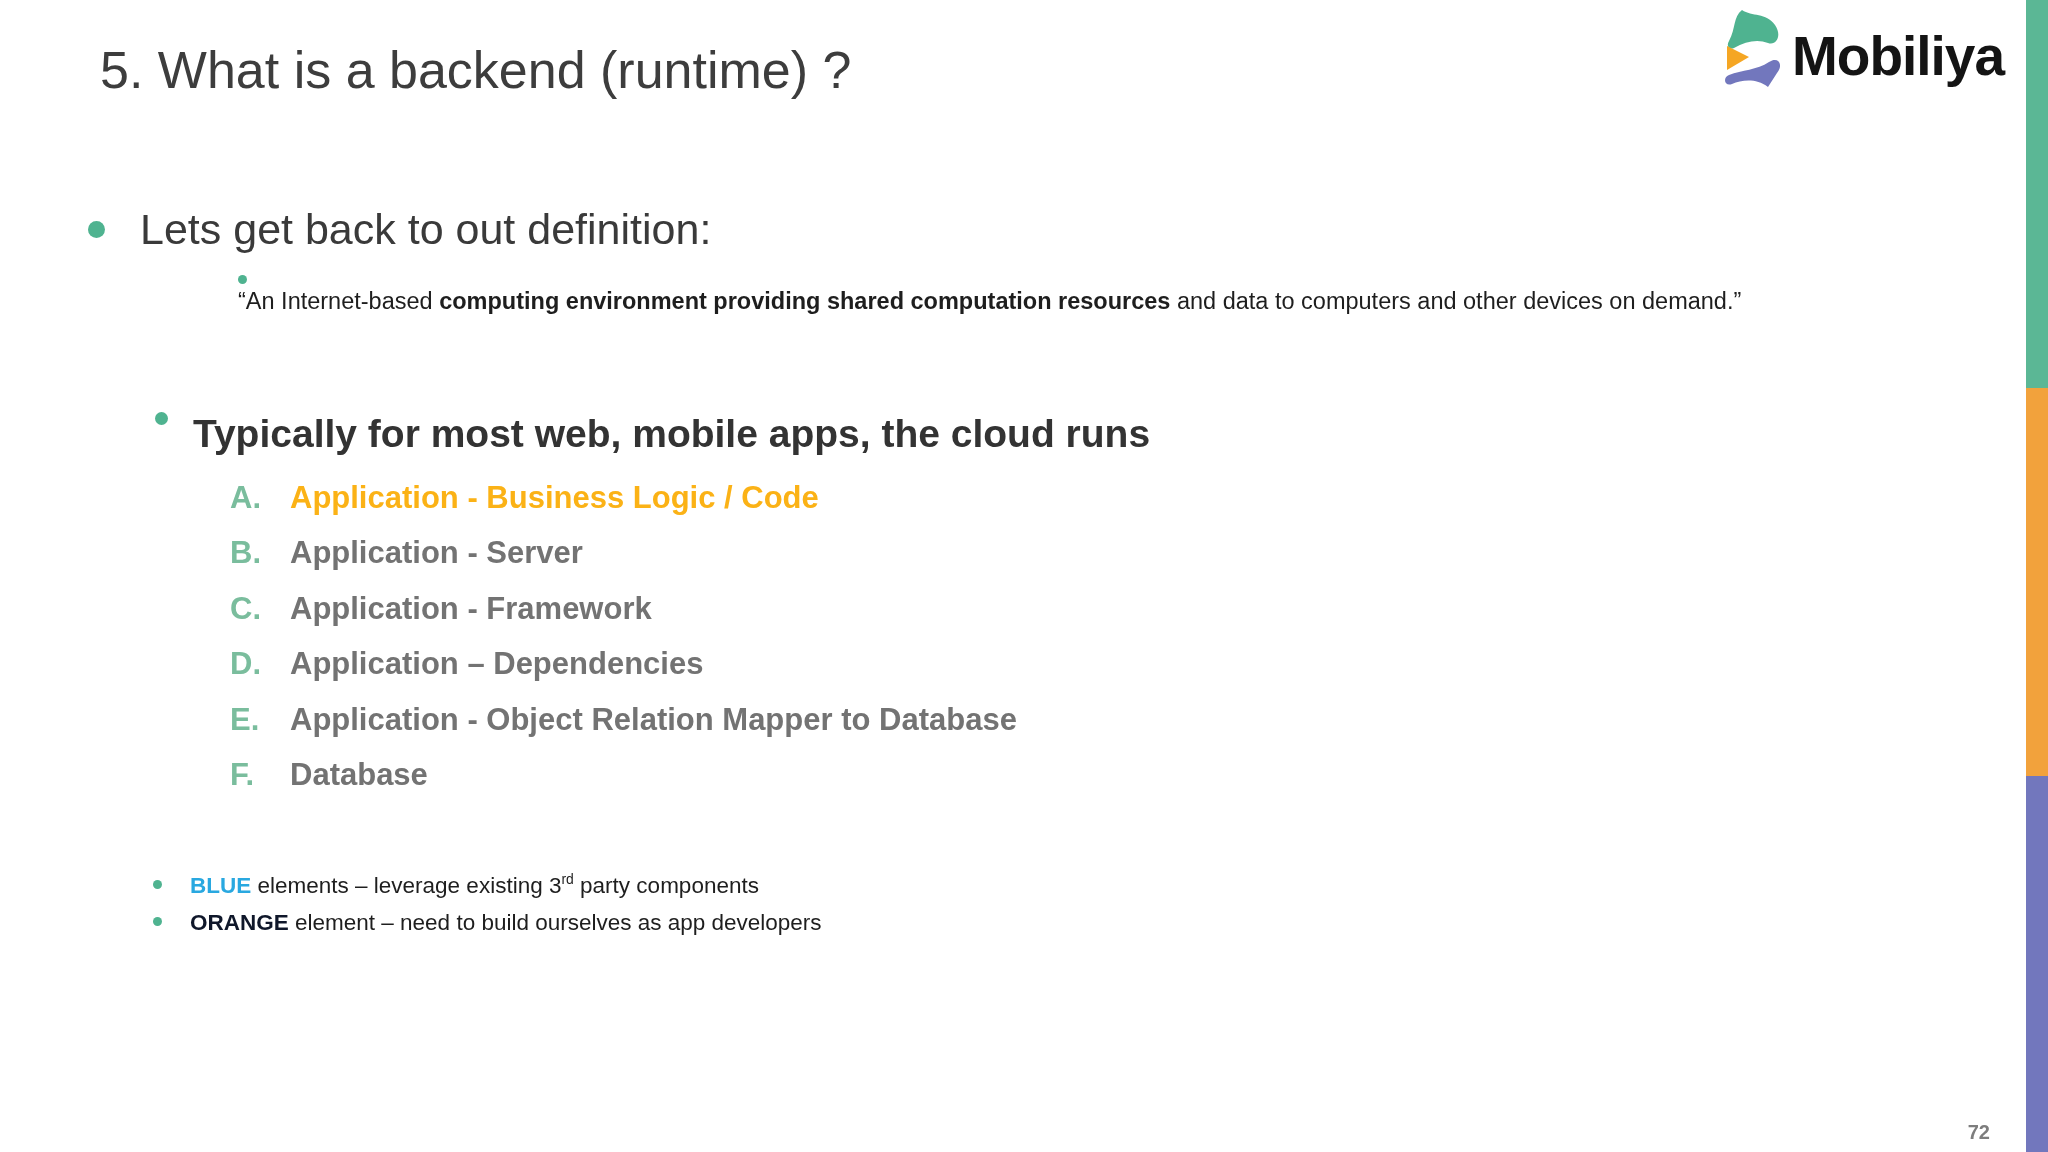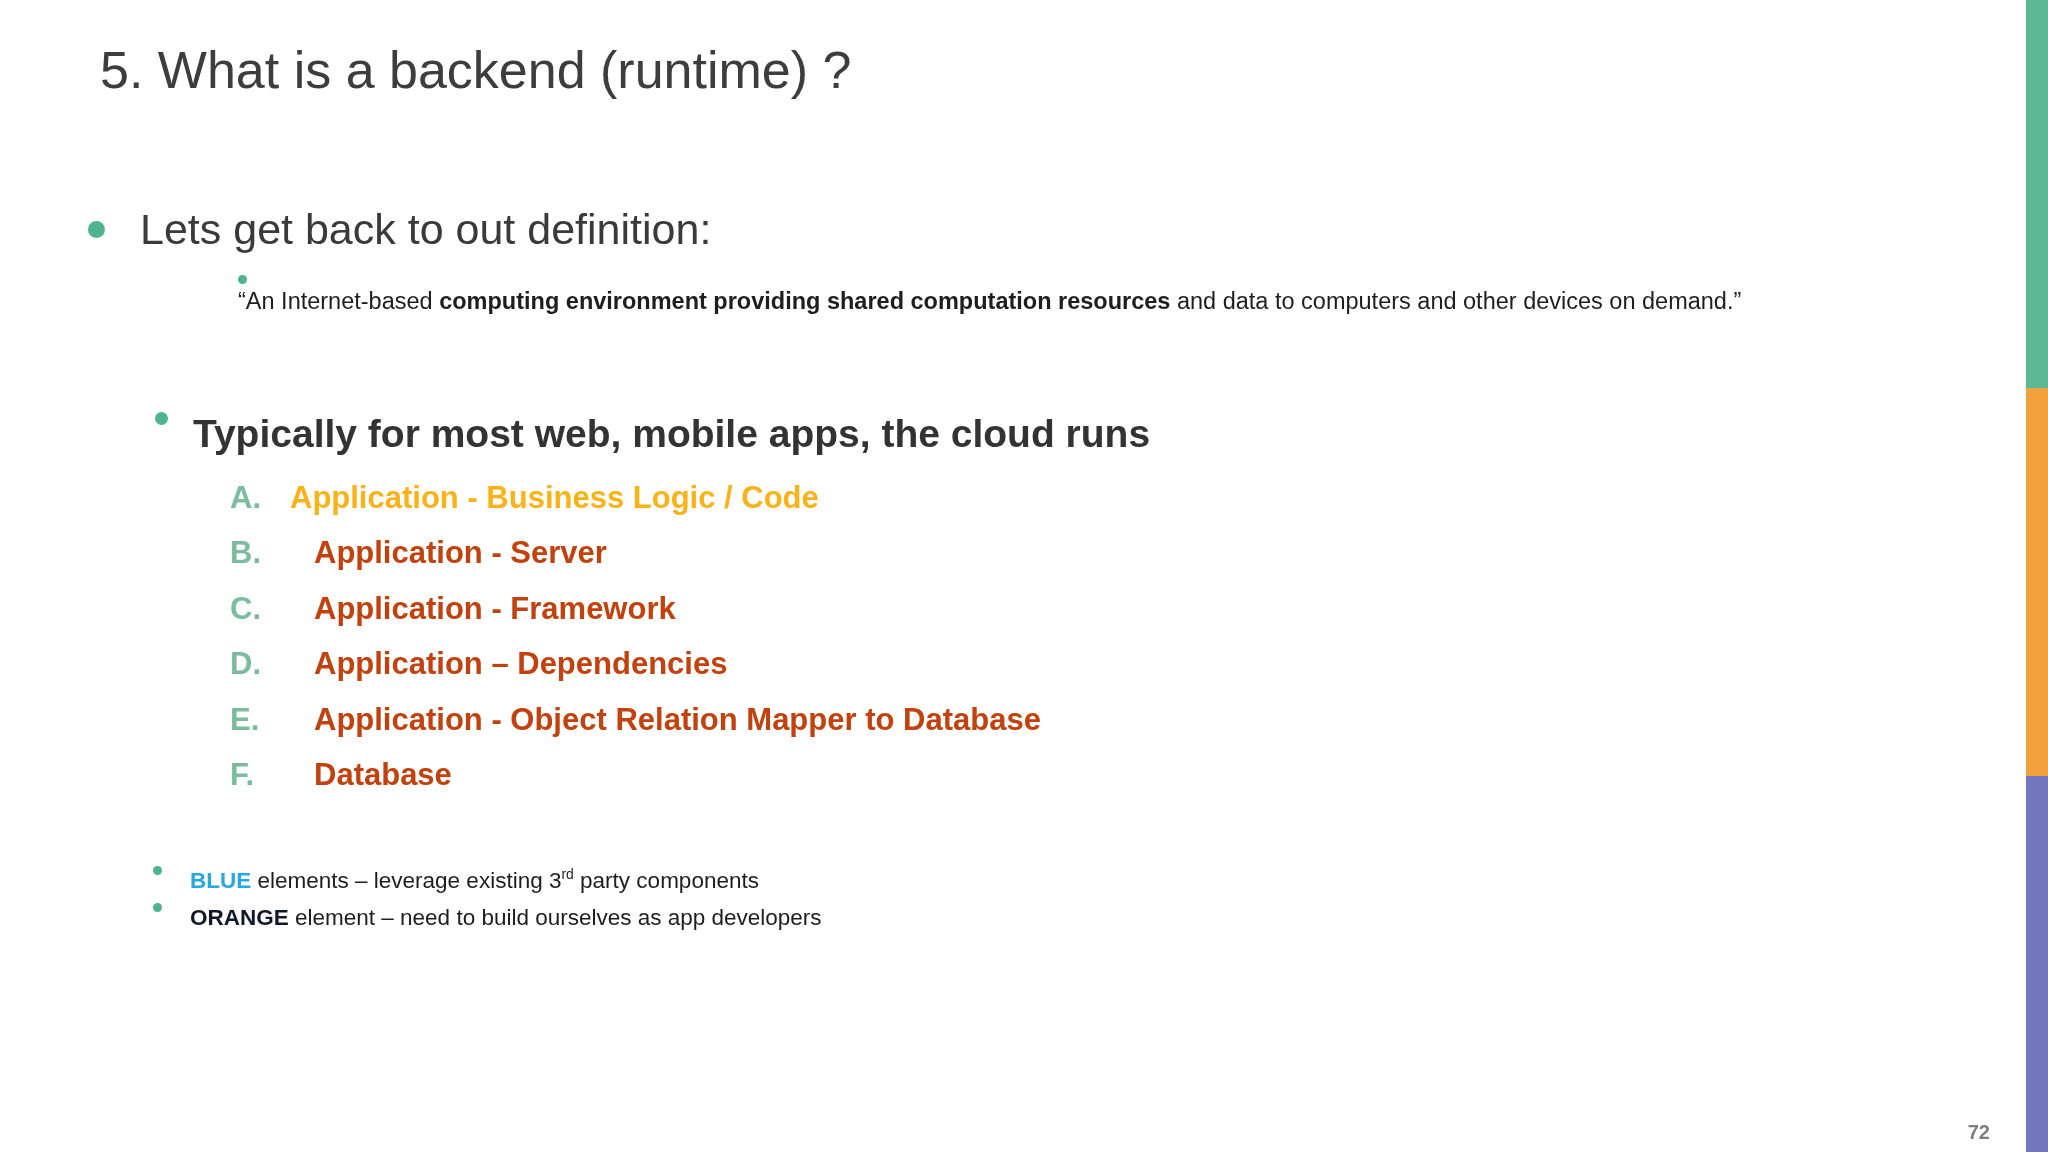--- a/index.html
+++ b/index.html
@@ -34,40 +34,50 @@
   
   .typ-heading{position:absolute;left:155px;top:412px;display:flex;font-weight:bold;}
   .typ-heading .dot{width:13px;height:13px;margin-right:25px;}
   .typ-heading .txt{font-size:39px;color:#333333;white-space:nowrap;}
   
   .cloud-list{position:absolute;left:230px;top:470px;}
   .cloud-row{display:flex;height:55.5px;align-items:center;}
   .cloud-letter{width:60px;font-size:31px;font-weight:700;color:#7abd9d;}
   .cloud-label{font-size:31px;font-weight:700;white-space:nowrap;}
   .cloud-label[data-color="orange"]{color:#fbb216;}
-  .cloud-label[data-color="blue"]{color:#c2410c;margin-left:24px;}
+  .cloud-label[data-color="blue"]{color:#737373;}
   
   .legend{position:absolute;left:153px;top:866px;}
-  .legend-row{display:flex;height:37px;}
+  .legend-row{display:flex;align-items:center;height:37px;}
   .legend-row .dot{width:9px;height:9px;margin-right:28px;}
   .legend-text{font-size:22.5px;color:#1e1e1e;white-space:nowrap;}
   .legend-term{font-weight:700;}
   .legend-term[data-color="blue"]{color:#29a8e0;}
   .legend-term[data-color="orange"]{color:#0f172a;}
   .legend-text sup{font-size:0.62em;}
   
   .page-number{position:absolute;right:58px;bottom:8px;font-size:20px;font-weight:700;color:#7d7d7d;}
 </style>
 </head>
 <body>
 
 <div class="slide">
 
   <div class="title">5. What is a backend (runtime) ?</div>
 
+  <div class="logo">
+    <span>
+      <svg width="62" height="92" viewBox="0 0 62 92">
+        <path d="M20 2 C11 9 14 20 7 33 C4 38 7 42 12 40 C24 33 36 31 46 35 C55 38 60 27 53 17 C44 4 30 9 20 2 Z" fill="#4fb390"></path>
+        <path d="M5 38 L27 49 L5 62 Z" fill="#f5a623"></path>
+        <path d="M7 67 C20 62 35 62 47 54 C56 48 62 56 55 65 L46 79 C34 70 20 72 10 76 C3 79 0 70 7 67 Z" fill="#7277bd"></path>
+      </svg>
+    </span>
+    <span class="logo-text">Mobiliya</span>
+  </div>
 
   <div class="side-bar">
     <div class="seg-teal"></div>
     <div class="seg-orange"></div>
     <div class="seg-purple"></div>
   </div>
 
   <div class="def-heading">
     <span class="dot"></span>
     <span class="txt">Lets get back to out definition:</span>

